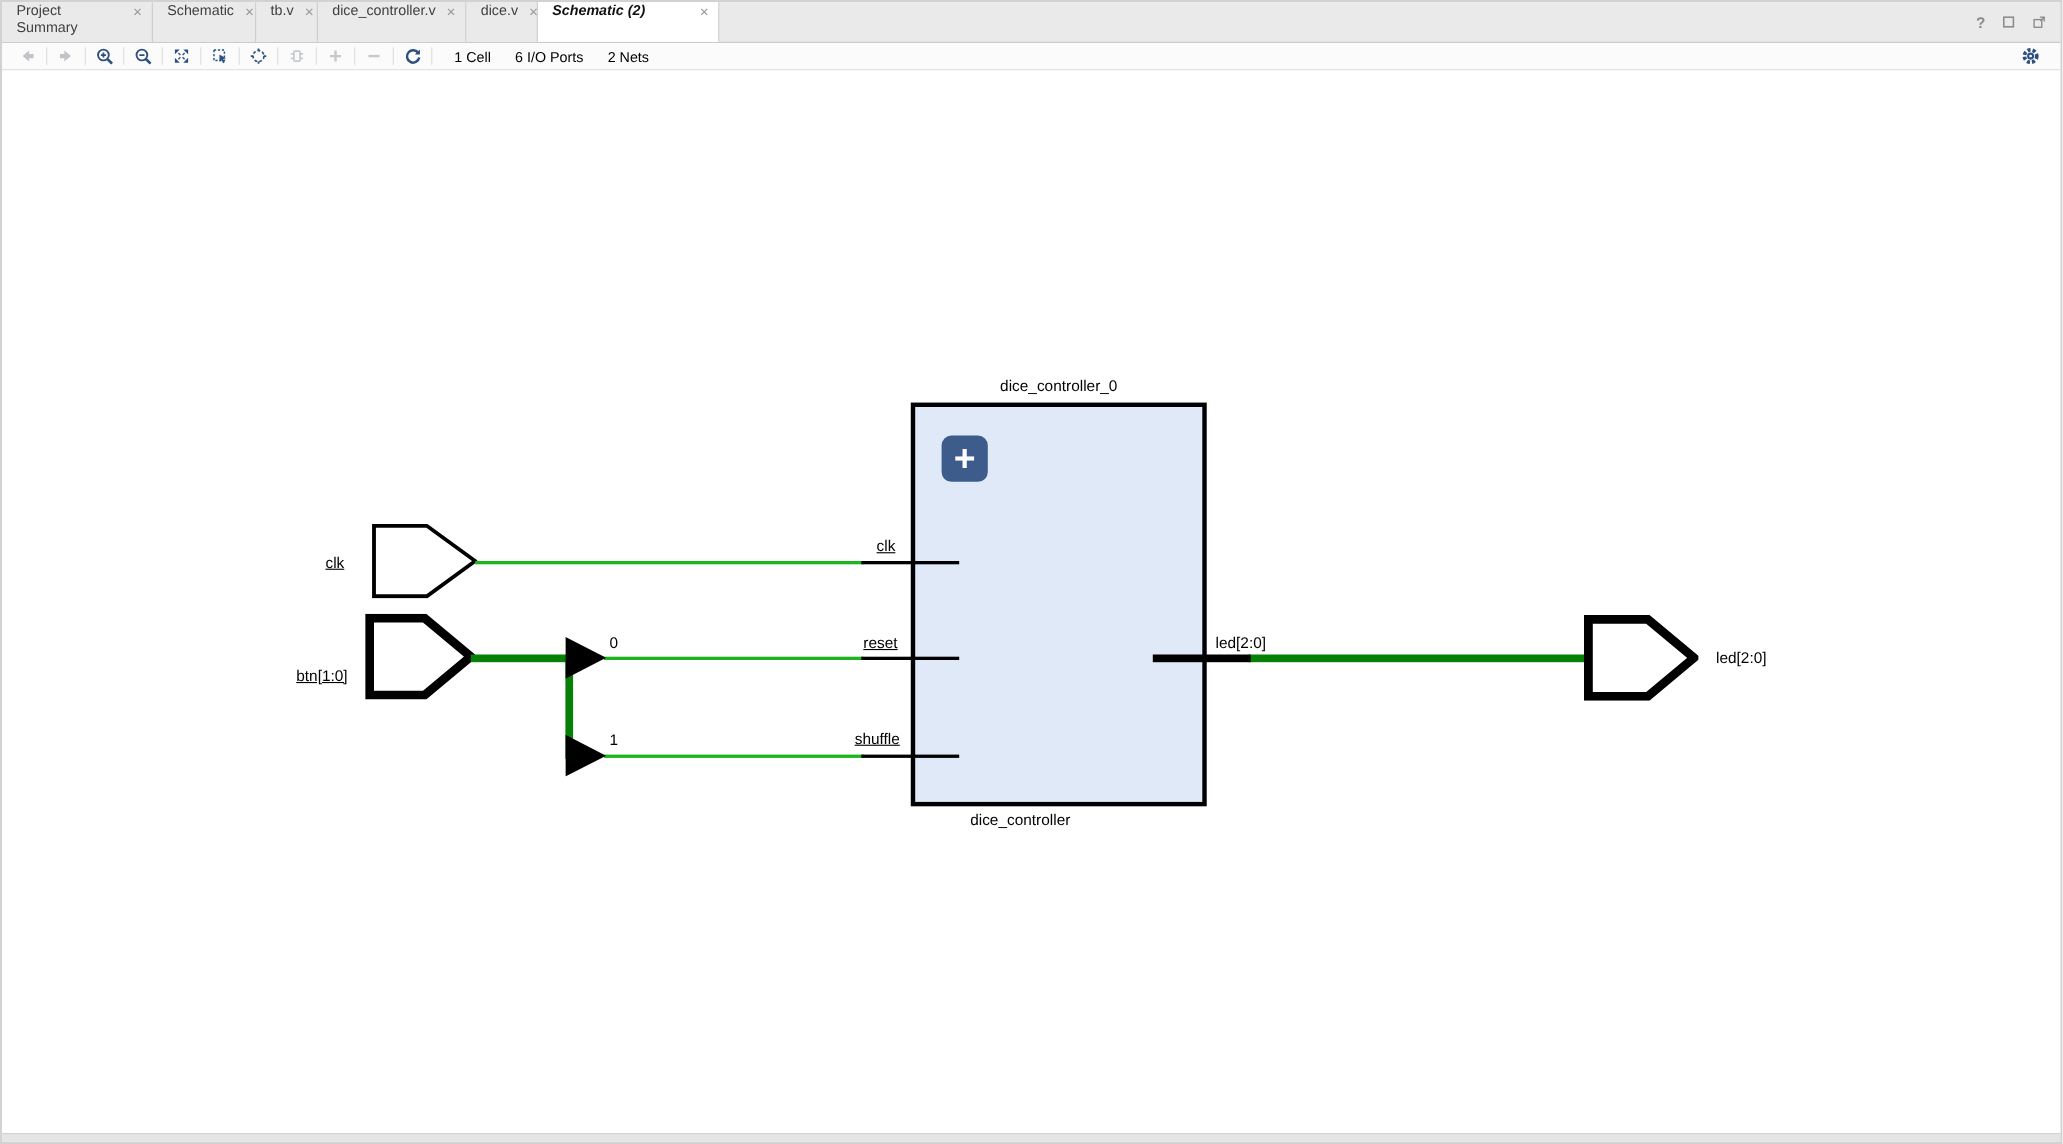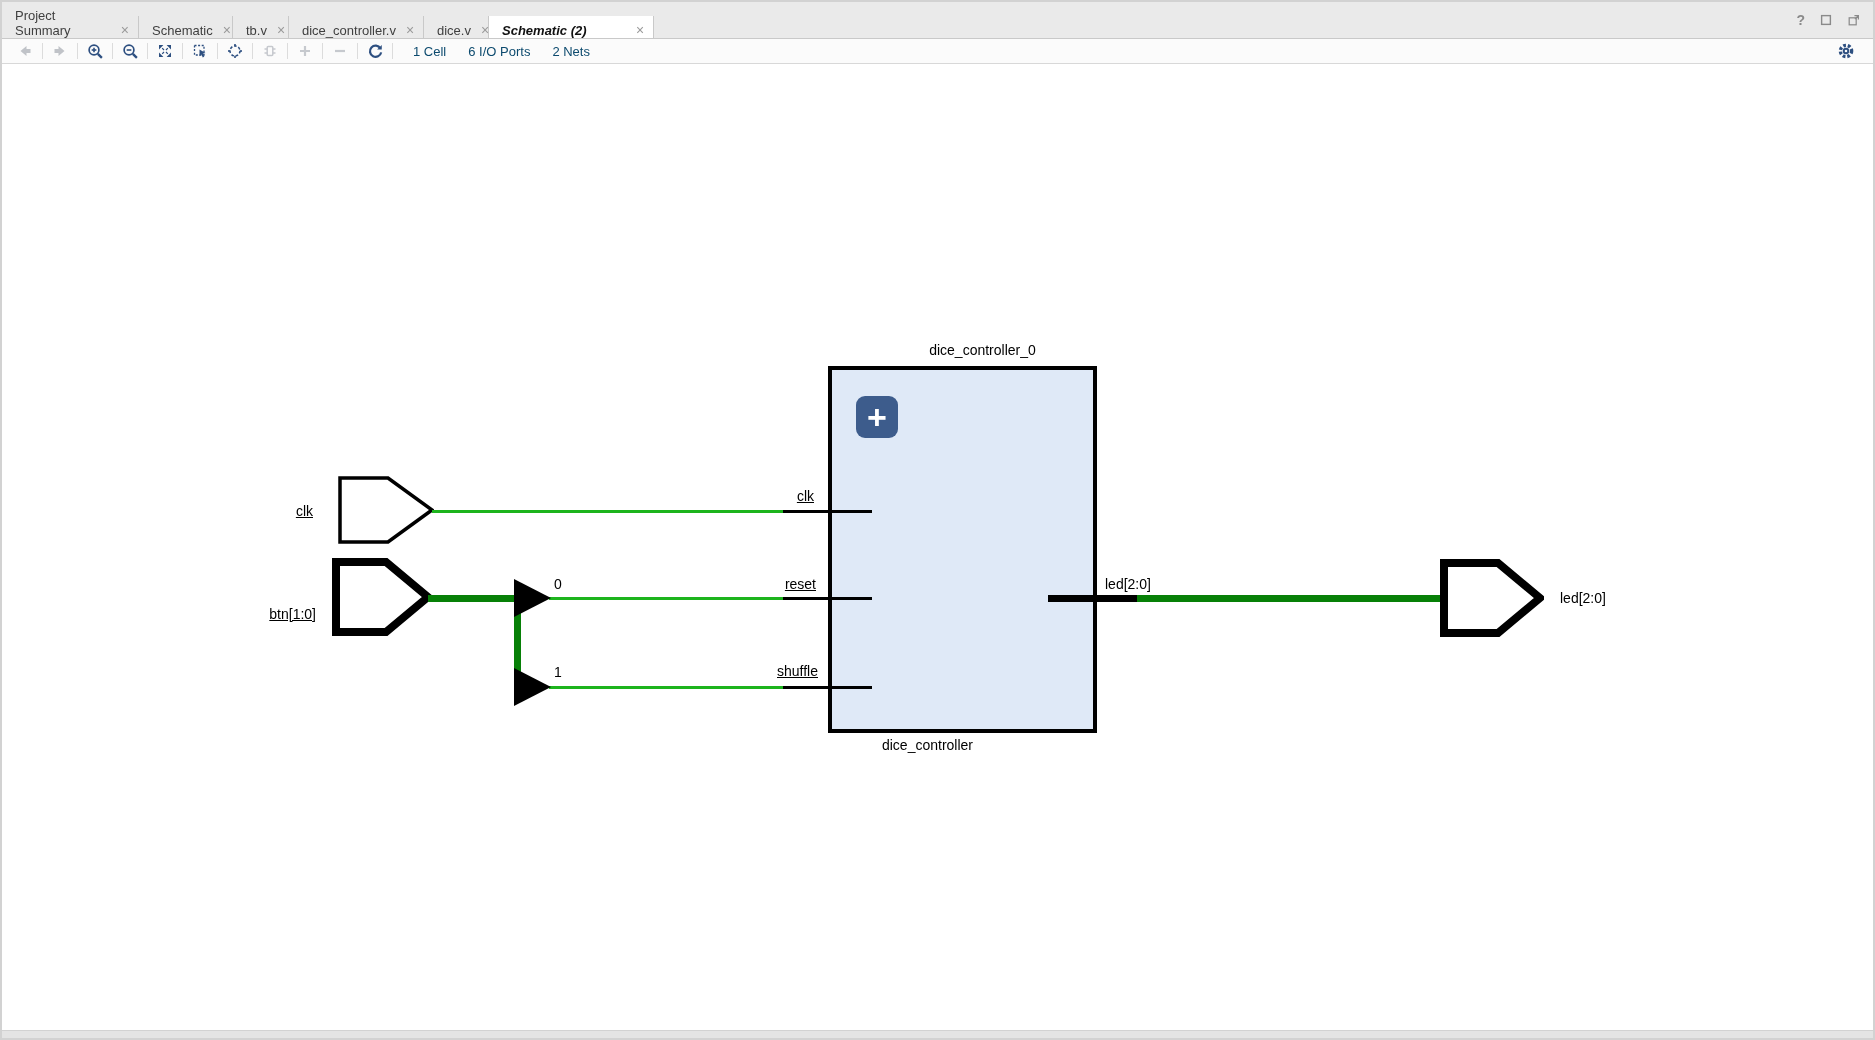--- a/index.html
+++ b/index.html
@@ -14,45 +14,45 @@
 
   
   .tabbar {
     height:37px; flex:0 0 37px;
     background:#eaeaea;
     border-bottom:1px solid #c9c9c9;
     display:flex; align-items:stretch;
     position:relative;
   }
   .tab {
-    display:flex; align-items:flex-end; justify-content:space-between;
+    display:flex; align-items:flex-start; justify-content:space-between;
     padding:0 9px 0 13px;
     border-right:1px solid #c9c9c9;
     font-size:13px; color:#3f3f3f;
-    background:#eaeaea; cursor:default;margin-top:14px;
+    background:#eaeaea; cursor:default;
   }
   .tab.active { background:#ffffff; color:#111; font-weight:bold;font-style:italic; }
   .tab-close { font-size:14px; color:#9a9a9a; font-weight:normal; margin-left:10px; }
   .win-controls {
     position:absolute; right:12px; top:0; height:36px;
     display:flex; align-items:center; gap:14px; color:#8a8a8a;
   }
   .help-glyph { font-size:14px; font-weight:bold; color:#8a8a8a; }
 
   
   .toolbar {
     height:25px; flex:0 0 25px;
     background:#fbfbfb;
     border-bottom:1px solid #d8d8d8;
     display:flex; align-items:center;
     padding:0 10px;
   }
   .tbtn { width:26px; height:20px; display:flex; align-items:center; justify-content:center; }
   .vsep { width:1px; height:16px; background:#dcdcdc; margin:0 4px; }
-  .tlink { font-size:13px; color:#0c4a6e; text-decoration:none; margin:0 11px; }
+  .tlink { font-size:13px; color:#000000; text-decoration:none; margin:0 11px; }
   .tlink:first-of-type { margin-left:16px; }
   .gear-wrap { margin-left:auto; margin-right:4px; }
 
   
   .canvas { position:relative; flex:1 1 auto; background:#ffffff; overflow:hidden; }
   .statusstrip { flex:0 0 8px; background:#e4e4e4; border-top:1px solid #d2d2d2; }
 
   .abs { position:absolute; }
   .lbl { position:absolute; font-size:14px; color:#000; white-space:nowrap; }
   .lbl.r { text-align:right;text-decoration:underline; }
@@ -209,21 +209,21 @@
     <span class="tbtn gear-wrap">
       <svg width="18" height="18" viewBox="0 0 16 16">
         <circle cx="8" cy="8" r="5" fill="none" stroke="#2d4f80" stroke-width="3" stroke-dasharray="2.4 1.7"></circle>
         <circle cx="8" cy="8" r="2" fill="none" stroke="#2d4f80" stroke-width="1.7"></circle>
       </svg>
     </span>
   </div>
 
   <div class="canvas">
 
-    <div class="lbl c" style="left:846px; top:278px; width:269px;">dice_controller_0</div>
+    <div class="lbl c" style="left:826px; top:278px; width:269px;">dice_controller_0</div>
     <div class="block"></div>
     <div class="lbl c" style="left:791px; top:673px; width:269px;">dice_controller</div>
     <div class="plusbtn">+</div>
 
     <div class="lbl r" style="left:218px; top:439px; width:93px;">clk</div>
     <svg class="abs" style="left:336px; top:412px;" width="96" height="68" viewBox="0 0 96 68">
       <polygon points="2,2 50,2 94,34 50,66 2,66" fill="#fff" stroke="#000" stroke-width="3.5"></polygon>
     </svg>
 
     <div class="lbl r" style="left:188px; top:542px; width:126px;">btn[1:0]</div>

